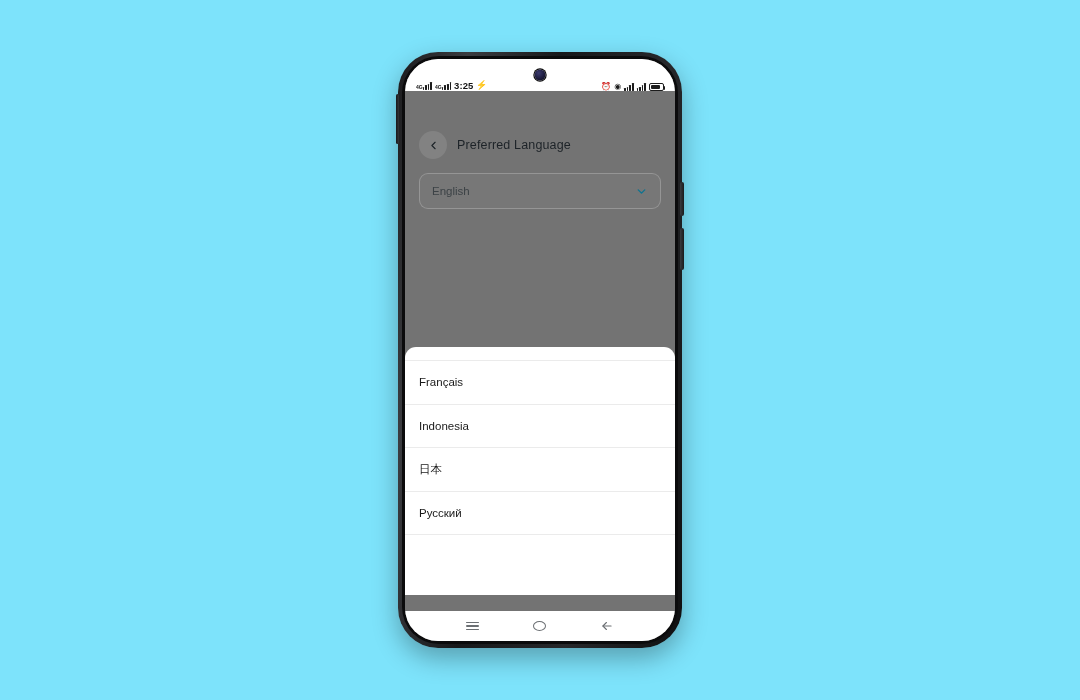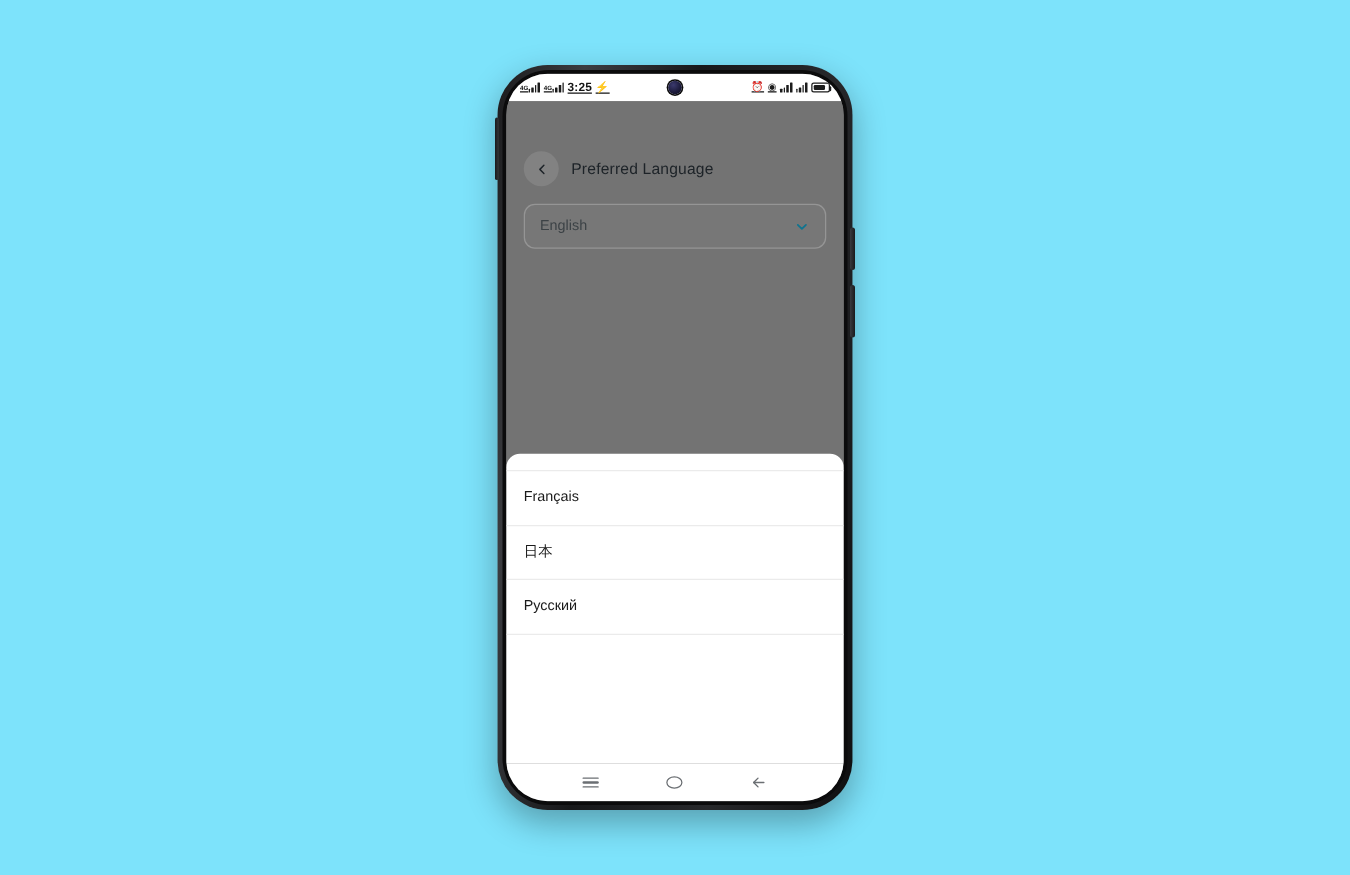--- a/index.html
+++ b/index.html
@@ -52,30 +52,29 @@
     inset: 7px;
     border-radius: 33px;
     overflow: hidden;
     background: #737373;
     display: flex;
     flex-direction: column;
   }
 
   
   #status-bar {
-    height: 22px;
+    height: 32px;
     background: #ffffff;
     display: flex;
-    align-items: center;
+    align-items: flex-end;
     justify-content: space-between;
     padding: 0 11px;
     position: relative;
     flex: none;
     color: #141414;
-    text-decoration: underline;
   }
   .status-group { display: flex; align-items: center; gap: 3px; }
   #status-time { font-size: 9.5px; font-weight: 600; letter-spacing: .1px; }
   .bars { display: flex; align-items: flex-end; gap: 1px; height: 8px; }
   .bars i { width: 1.6px; background: #1c1c1c; display: block; border-radius: .4px; }
   .bars i:nth-child(1){ height:3px } .bars i:nth-child(2){ height:4.5px }
   .bars i:nth-child(3){ height:6px } .bars i:nth-child(4){ height:8px }
   .net-label { font-size: 5px; font-weight: 700; line-height: 1; margin-right: -1px; }
   .sig-icon { display: flex; align-items: flex-end; gap: 1px; }
   #charging-icon { color: #ff6a1e; font-size: 9px; line-height: 1; }
@@ -123,21 +122,21 @@
     height: 36px; border-radius: 9px;
     border: 1px solid rgba(255,255,255,0.22);
     background: rgba(255,255,255,0.03);
     display: flex; align-items: center; justify-content: space-between;
     padding: 0 12px; cursor: pointer;
   }
   #language-select-value { font-size: 11.5px; color: #3c4246; }
 
   
   #bottom-sheet {
-    position: absolute; left: 0; right: 0; bottom: 0;
+    position: absolute; left: 0; right: 0; bottom: 16px;
     height: 248px;
     background: #ffffff;
     border-radius: 11px 11px 0 0;
     overflow: hidden;
     display: flex; flex-direction: column;
   }
   .sheet-item {
     padding: 0 14px;
     display: flex; align-items: center;
     font-size: 11.5px; color: #1a1a1a;
@@ -248,20 +247,23 @@
       </div>
 
       <div id="bottom-sheet">
         <div class="sheet-item clipped">
           <span></span>
         </div>
         <div class="sheet-item">
           <span>Français</span>
         </div>
         <div class="sheet-item">
+          <span>Indonesia</span>
+        </div>
+        <div class="sheet-item">
           <span>日本</span>
         </div>
         <div class="sheet-item">
           <span>Русский</span>
         </div>
       </div>
     </div>
 
     <div id="nav-bar">
       <div class="nav-btn">

